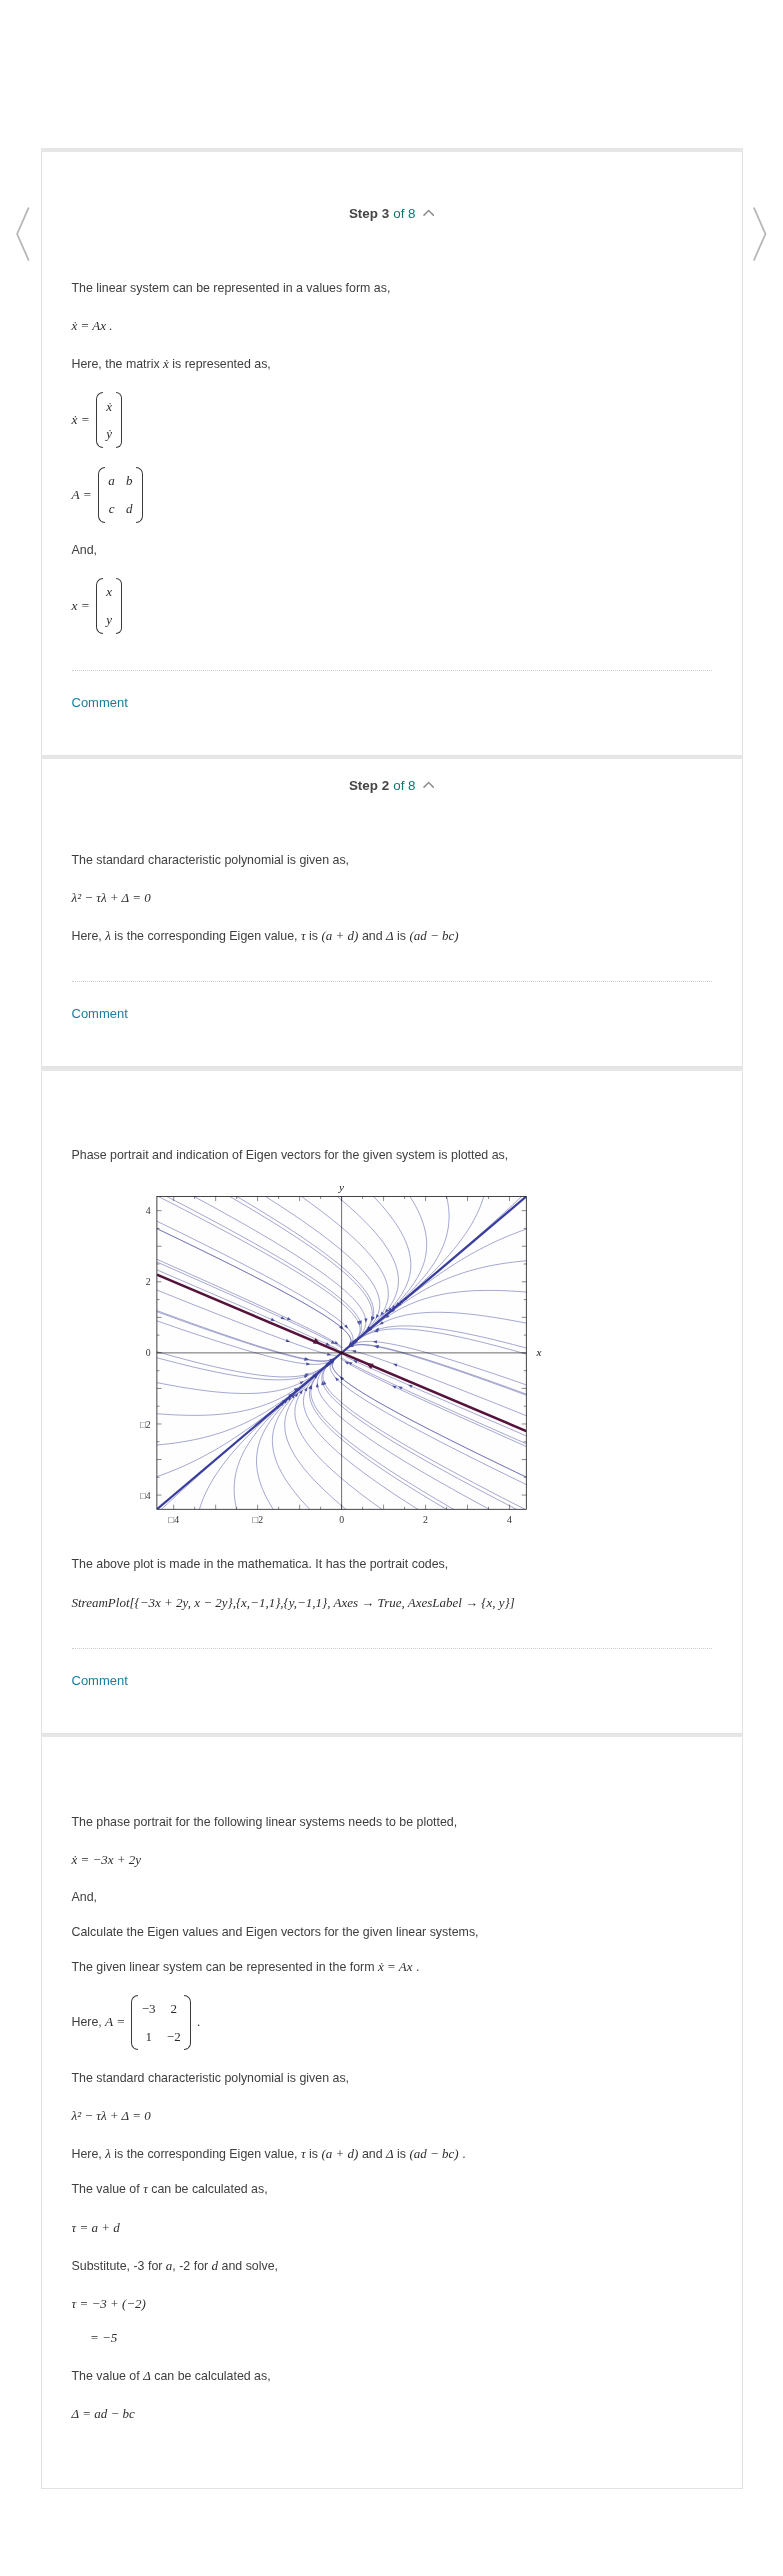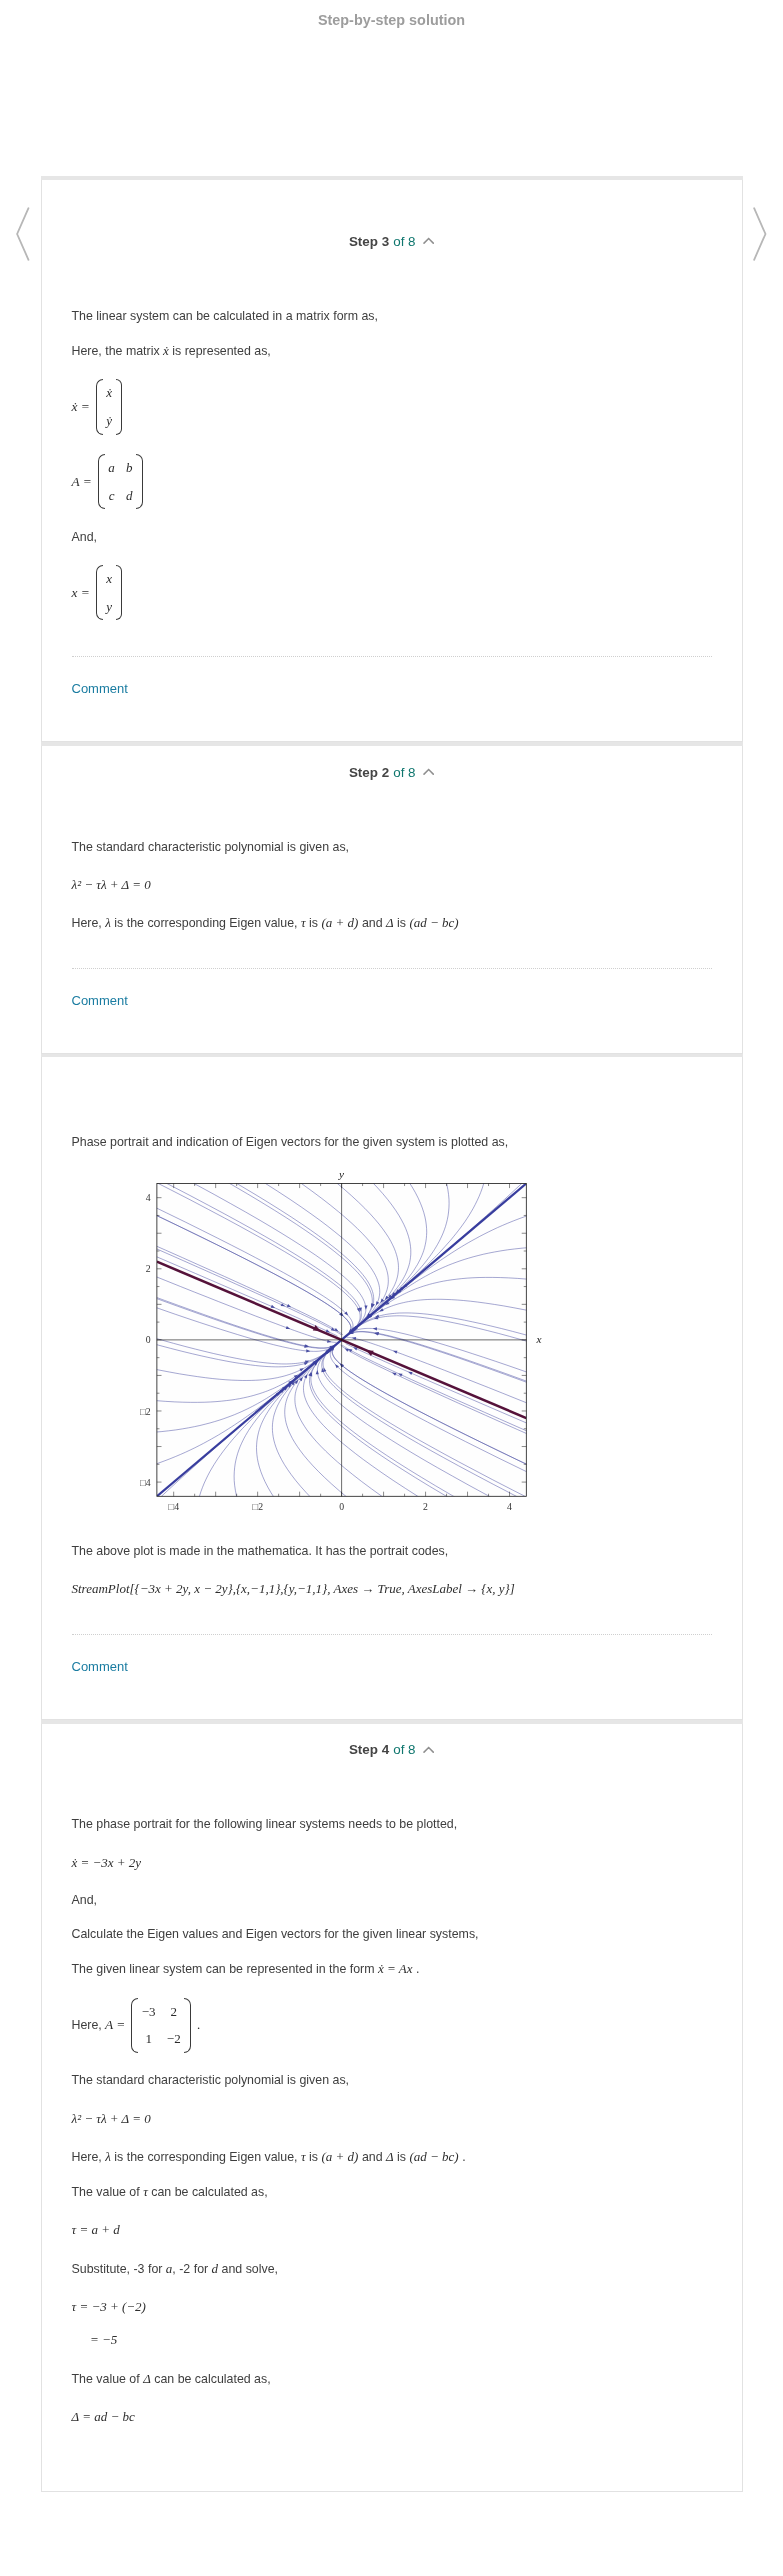--- a/index.html
+++ b/index.html
@@ -31,39 +31,39 @@
          font-family:"Liberation Serif",serif;font-size:13px;color:#2b2b2b;}
   .cell.it{font-style:italic;}
   .divider{border-top:1.5px dotted #cfcfcf;margin-top:35px;}
   .comment{display:inline-block;margin-top:24px;font-size:13px;color:#1a7ca1;text-decoration:none;cursor:pointer;text-align:right;}
   .plot-wrap{margin:15.5px 0 3.1px 57px;}
 </style>
 </head>
 <body>
 
 <div class="page">
-  <h1 class="page-title">Step-by-step solution</h1>
 
   <div class="nav left">
     <svg width="19.6" height="58" viewBox="0 0 38 112">
       <polyline points="30,6 8,56 30,106" fill="none" stroke="#b7b7b7" stroke-width="3.5" stroke-linecap="round"></polyline>
     </svg>
   </div>
   <div class="nav right">
     <svg width="19.6" height="58" viewBox="0 0 38 112">
       <polyline points="8,6 30,56 8,106" fill="none" stroke="#b7b7b7" stroke-width="3.5" stroke-linecap="round"></polyline>
     </svg>
   </div>
 
   <div class="cards" id="cards">
       <div class="card-band"></div>
       <div class="card first"><div class="step-header"><span class="num">Step 3</span><span class="of">of 8</span><span class="collapse"><svg width="11.3" height="7.7" viewBox="0 0 22 15">
               <polyline points="2,12 11,3 20,12" fill="none" stroke="#8f8f8f" stroke-width="3" stroke-linecap="round"></polyline>
             </svg></span></div><div class="step-content">
-          <p class="para">The linear system can be calculated in a matrix form as,</p>
+          <p class="para">The linear system can be represented in a values form as,</p>
+          <div class="eq"><span class="m">ẋ = Ax .</span></div>
           <p class="para">Here, the matrix <span class="m">ẋ</span> is represented as,</p>
           <div class="eqrow">
             <span class="m">ẋ = </span>
             <span class="mat">
               <span class="paren l"></span>
               <span class="cells" style="grid-template-columns: repeat(1, auto);">
                 <span class="cell it">ẋ</span>
                 <span class="cell it">ẏ</span>
               </span>
               <span class="paren r"></span>
@@ -379,23 +379,20 @@
               <text x="42" y="481.1818181818182" text-anchor="end" font-size="19" fill="#333" font-family="&quot;Liberation Serif&quot;,serif">□2</text>
               <text x="42" y="619.3636363636364" text-anchor="end" font-size="19" fill="#333" font-family="&quot;Liberation Serif&quot;,serif">□4</text>
               <text x="792" y="343" font-size="22" fill="#222" font-style="italic" font-family="&quot;Liberation Serif&quot;,serif">x</text>
               <text x="413" y="22" text-anchor="middle" font-size="22" fill="#222" font-style="italic" font-family="&quot;Liberation Serif&quot;,serif">y</text>
             </svg></div>
           <p class="para">The above plot is made in the mathematica. It has the portrait codes,</p>
           <div class="eq"><span class="m">StreamPlot[{−3x + 2y, x − 2y},{x,−1,1},{y,−1,1}, Axes → True, AxesLabel → {x, y}]</span></div>
         </div><div class="divider"></div><a class="comment">Comment</a></div>
       <div class="card-band"></div>
       <div class="card">
-        <div class="step-header"><span class="num">Step 4</span><span class="of">of 8</span><span class="collapse"><svg width="11.3" height="7.7" viewBox="0 0 22 15">
-              <polyline points="2,12 11,3 20,12" fill="none" stroke="#8f8f8f" stroke-width="3" stroke-linecap="round"></polyline>
-            </svg></span></div>
         <div class="step-content">
           <p class="para">The phase portrait for the following linear systems needs to be plotted,</p>
           <div class="eq"><span class="m">ẋ = −3x + 2y</span></div>
           <p class="para">And,</p>
           <p class="para">Calculate the Eigen values and Eigen vectors for the given linear systems,</p>
           <p class="para">The given linear system can be represented in the form <span class="m">ẋ = Ax</span> .</p>
           <div class="eqrow">
             <span>Here, </span>
             <span class="m">A = </span>
             <span class="mat">

